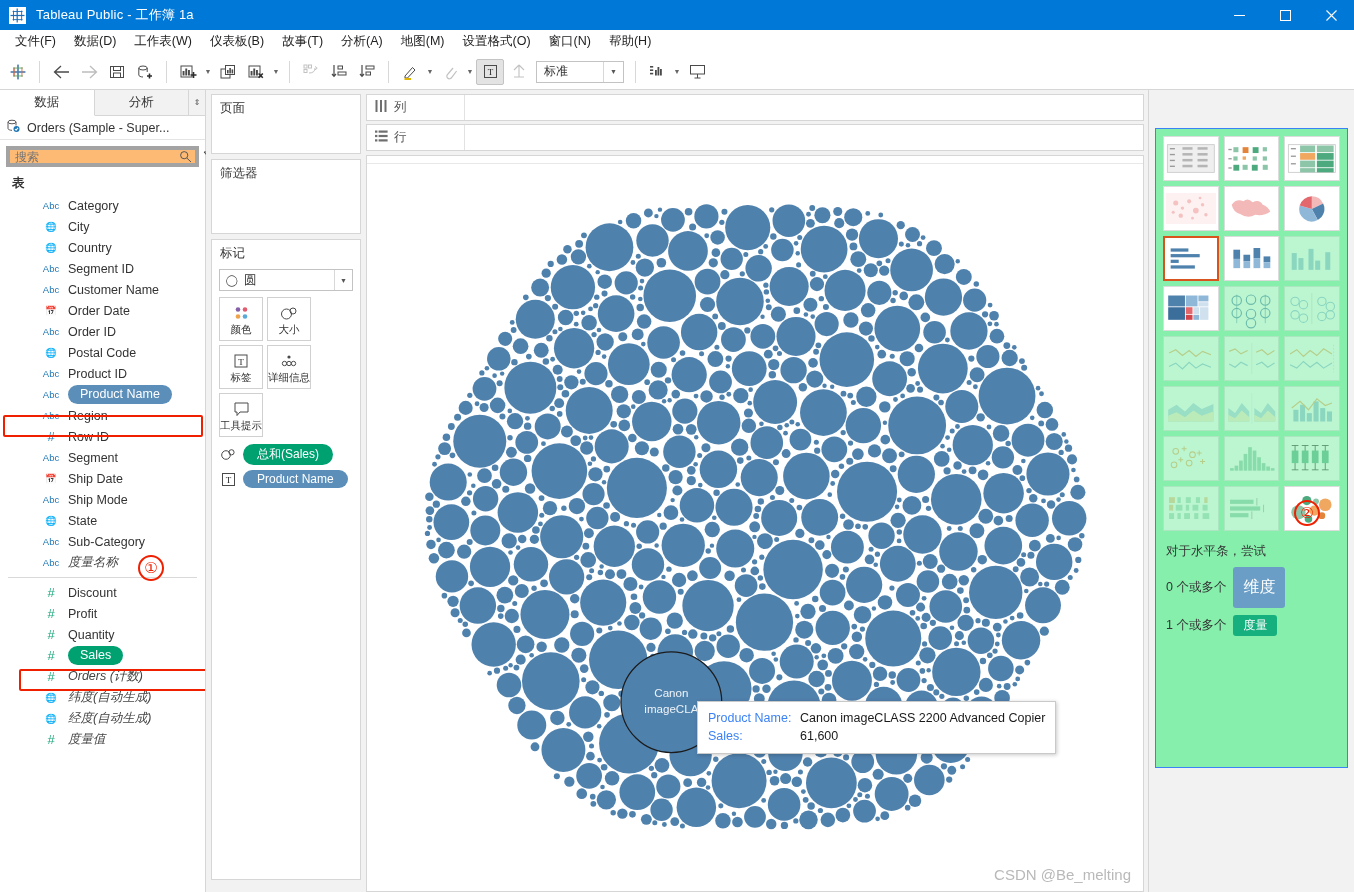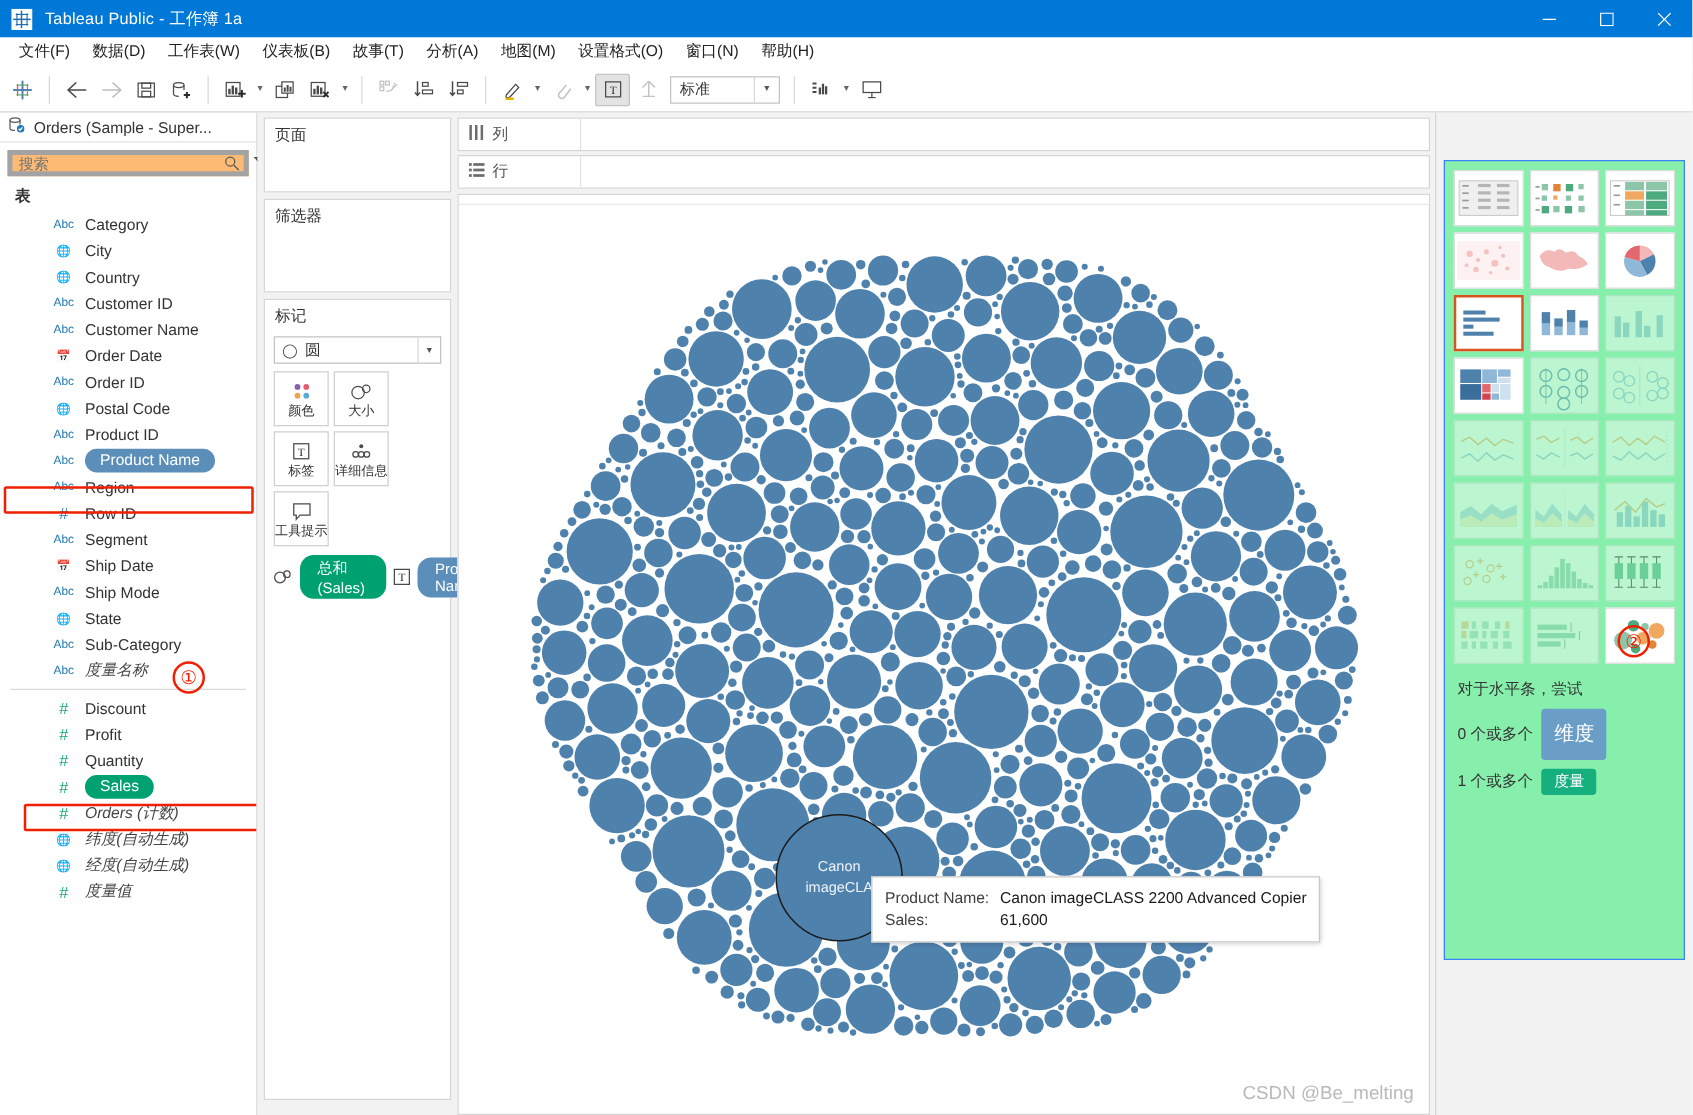--- a/index.html
+++ b/index.html
@@ -120,21 +120,21 @@
   .mark-select .mico { width:24px; text-align:center; font-size:11px; color:#444; }
   .mark-select .mtxt { flex:1; }
   .mark-select .marw { width:18px; border-left:1px solid #d8d8d8; height:20px; display:flex; align-items:center; justify-content:center; font-size:7px; color:#555; }
   .mark-grid { display:flex; flex-wrap:wrap; gap:4px; padding:0 7px; }
   .mbtn {
     width:44px; height:44px; border:1px solid #d0d0d0; background:#fff;
     display:flex; flex-direction:column; align-items:center; justify-content:center; gap:1px;
   }
   .mbtn .mb-ico { height:20px; display:flex; align-items:center; justify-content:center; }
   .mbtn .mb-lbl { font-size:10.5px; color:#333; line-height:11px; }
-  .shelf-list { padding:7px 6px 6px 6px; display:flex; flex-direction:row; gap:5px; }
+  .shelf-list { padding:7px 6px 6px 6px; display:flex; flex-direction:column; gap:5px; }
   .shelf-pill-row { display:flex; align-items:center; gap:5px; }
   .shelf-ico { width:20px; display:flex; align-items:center; justify-content:center; color:#444; }
   .pill-sm-green { background:#00a171; color:#fff; border-radius:11px; padding:2px 14px; font-size:12px; }
   .pill-sm-blue { background:#5b8fb9; color:#fff; border-radius:11px; padding:2px 14px; font-size:12px; }
 
   
   .viz { flex:1; display:flex; flex-direction:column; min-width:0; background:#f2f2f2; padding:4px 4px 0 0; }
   .shelves { display:flex; flex-direction:column; gap:3px; }
   .shelf {
     height:27px; background:#fff; border:1px solid #d6d6d6; display:flex; align-items:center;
@@ -143,21 +143,21 @@
     border-right:1px solid #e2e2e2; height:100%; font-size:12.5px; color:#555; }
   .shelf-drop { flex:1; height:100%; }
   .canvas-wrap { flex:1; margin-top:4px; background:#fff; border:1px solid #d6d6d6; position:relative; overflow:hidden; }
   .canvas-top { height:8px; border-bottom:1px solid #e8e8e8; background:#fff; }
   .bubbles { position:absolute; inset:8px 0 0 0; }
   .tooltip {
     position:absolute; background:#fff; border:1px solid #c9c9c9; box-shadow:1px 1px 4px rgba(0,0,0,.22);
     padding:7px 10px 8px 10px; font-size:12.5px;
   }
   .tt-row { display:flex; gap:0; line-height:18px; white-space:nowrap; }
-  .tt-key { color:#404040; width:92px; flex:0 0 92px; }
+  .tt-key { color:#3b82f6; width:92px; flex:0 0 92px; }
   .tt-val { color:#1a1a1a; }
   .watermark { position:absolute; right:12px; bottom:8px; color:#b9b9b9; font-size:15px; }
 
   
   .showme { width:206px; flex:0 0 206px; background:#f2f2f2; border-left:1px solid #d6d6d6; padding:6px; }
   .sm-inner { background:#86efac; border:1px solid #3b82f6; padding:7px 7px 10px 7px; height:640px;margin-top:32px; }
   .sm-grid { display:grid; grid-template-columns:repeat(3,1fr); gap:5px; }
   .sm-cell { height:45px; border:1px solid #dcdcdc; background:#fff; position:relative; overflow:hidden; }
   .sm-cell.sel { border:2px solid #d9531e; }
   .sm-cell.dim { opacity:.45; }
@@ -380,20 +380,25 @@
           <path d="M8.5 10 v4 M5.5 14 H11.5" stroke="#4a4a4a"></path>
         </svg>
       </div>
     </div>
 
   </div>
 
   <div class="body">
 
     <div class="leftpane">
+      <div class="pane-tabs">
+        <div class="pane-tab sel">数据</div>
+        <div class="pane-tab">分析</div>
+        <div class="tab-arrows">⇕</div>
+      </div>
 
       <div class="ds-row">
         <span>
           <svg width="15" height="14" viewBox="0 0 15 14">
             <ellipse cx="6" cy="3" rx="4" ry="1.8" fill="none" stroke="#5a5a5a"></ellipse>
             <path d="M2 3v6.5c0 1 1.8 1.8 4 1.8" fill="none" stroke="#5a5a5a"></path>
             <path d="M10 3v3.5" fill="none" stroke="#5a5a5a"></path>
             <circle cx="10.5" cy="10" r="3" fill="#1f77b4"></circle>
             <path d="M9 10l1.1 1.2L12 8.9" stroke="#fff" stroke-width="1.1" fill="none"></path>
           </svg>
@@ -444,21 +449,21 @@
         <div class="field">
             <span class="ftype">🌐</span>
             <span class="fname">City</span>
           </div>
         <div class="field">
             <span class="ftype">🌐</span>
             <span class="fname">Country</span>
           </div>
         <div class="field">
             <span class="ftype">Abc</span>
-            <span class="fname">Customer ID</span>
+            <span class="fname">Segment ID</span>
           </div>
         <div class="field">
             <span class="ftype">Abc</span>
             <span class="fname">Customer Name</span>
           </div>
         <div class="field">
             <span class="ftype">📅</span>
             <span class="fname">Order Date</span>
           </div>
         <div class="field">

